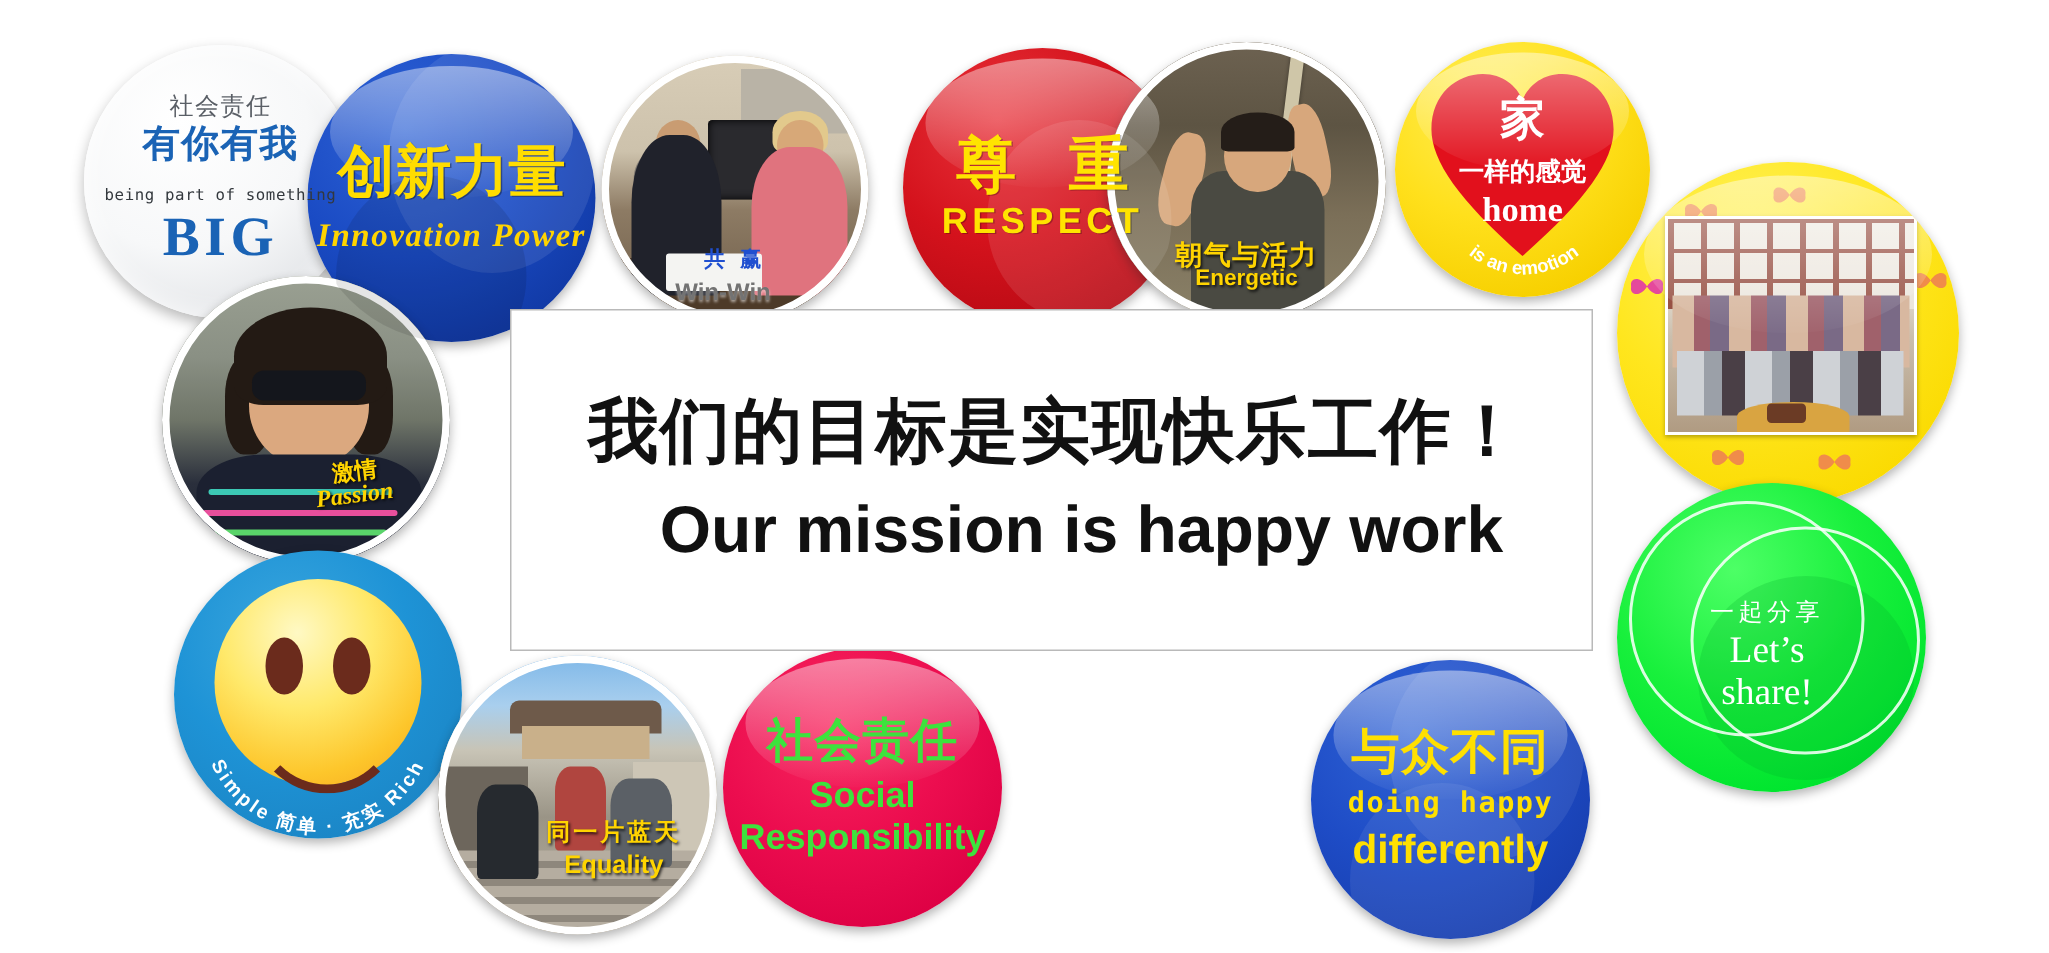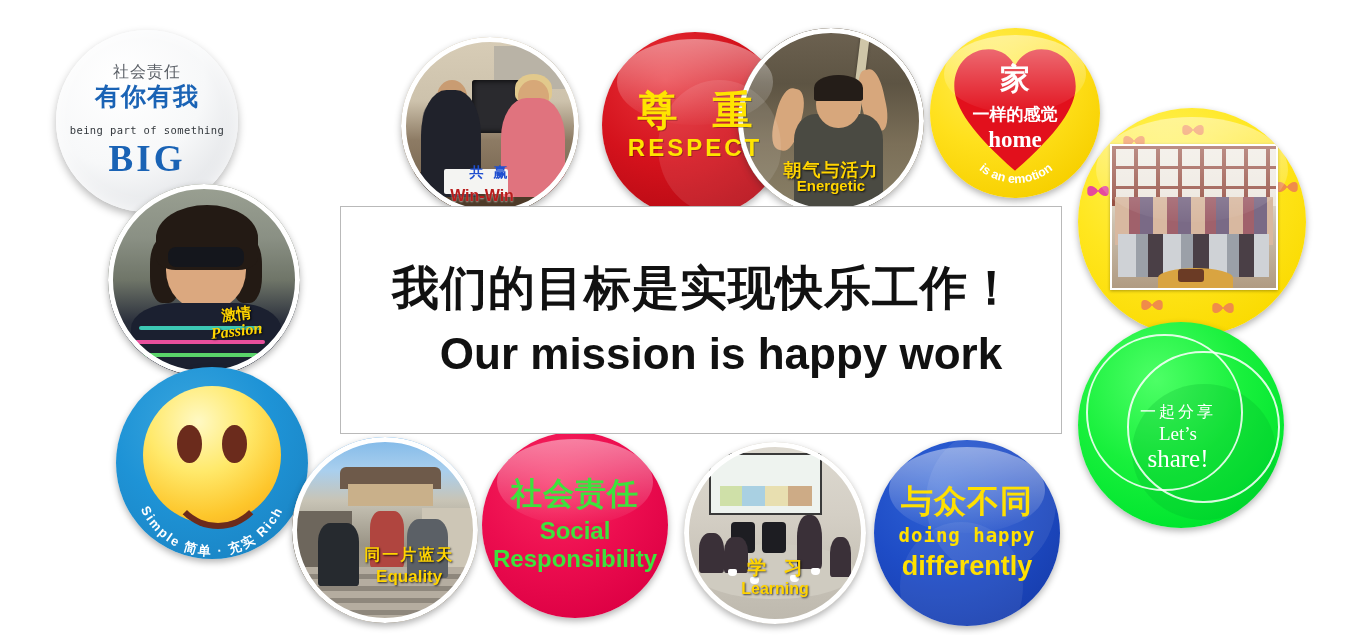--- a/index.html
+++ b/index.html
@@ -77,21 +77,21 @@
   #b-win .board{position:absolute;left:52%;top:5%;width:42%;height:24%;background:#b9b3a6;}
   #b-win .man{position:absolute;left:11%;top:30%;width:34%;height:60%;background:#20222b;border-radius:42% 42% 8% 8%;}
   #b-win .manh{position:absolute;left:20%;top:24%;width:17%;height:19%;background:#c99c72;border-radius:50%;}
   #b-win .wom{position:absolute;left:56%;top:34%;width:36%;height:56%;background:#e0737e;border-radius:40% 40% 6% 6%;}
   #b-win .womh{position:absolute;left:66%;top:24%;width:17%;height:19%;background:#d7a878;border-radius:50%;}
   #b-win .womhr{position:absolute;left:64%;top:21%;width:21%;height:16%;background:#e2c98c;border-radius:50% 50% 30% 30%;}
   #b-win .desk{position:absolute;left:0;top:76%;width:100%;height:24%;background:#4d3a28;}
   #b-win .paper{position:absolute;left:24%;top:74%;width:36%;height:14%;background:#f4f4f2;border-radius:2px;z-index:4;}
   #b-win .l1{position:absolute;left:0;right:0;top:71.5%;font-size:14px;color:#1f4fd0;font-weight:bold;
     letter-spacing:3px;z-index:6;}
-  #b-win .l2{position:absolute;left:0;right:16px;top:84%;font-size:16px;color:#b91c1c;font-weight:bold;
+  #b-win .l2{position:absolute;left:0;right:16px;top:84%;font-size:16px;color:#737373;font-weight:bold;
     letter-spacing:0px;z-index:6;text-shadow:0 1px 2px rgba(255,255,255,.6);}
 
   
   #b-resp{left:565px;top:32px;width:186px;height:186px;
     background:radial-gradient(circle at 34% 26%,#e8323a 0%,#d4121c 44%,#b80a14 78%,#900009 100%);margin-left:37px;}
   #b-resp .yin{position:absolute;left:30%;top:26%;width:66%;height:72%;border-radius:50%;
     background:rgba(255,255,255,.10);z-index:2;}
   #b-resp .l1{font-size:40px;color:#ffe400;font-weight:bold;letter-spacing:12px;text-indent:12px;
     text-shadow:1px 1px 0 rgba(0,0,0,.25);}
   #b-resp .l2{font-size:24px;color:#ffe400;font-weight:bold;letter-spacing:3px;margin-top:2px;
@@ -246,21 +246,21 @@
   #b-share{left:1078px;top:322px;width:206px;height:206px;
     background:radial-gradient(circle at 38% 28%,#4dff66 0%,#18f03c 44%,#00e52e 78%,#00cc28 100%);}
   #b-share .c1{position:absolute;left:4%;top:6%;width:74%;height:74%;border:2px solid rgba(255,255,255,.85);
     border-radius:50%;z-index:4;}
   #b-share .c2{position:absolute;left:24%;top:14%;width:72%;height:72%;border:2px solid rgba(255,255,255,.85);
     border-radius:50%;z-index:4;}
   #b-share .shade{position:absolute;left:26%;top:30%;width:70%;height:66%;border-radius:50%;
     background:rgba(0,170,40,.22);z-index:2;}
   #b-share .txt{position:relative;z-index:6;margin-left:-6px;margin-top:26px;}
   #b-share .l1{font-size:16px;color:#ffffff;letter-spacing:3px;}
-  #b-share .l2{font-size:19px;color:#ffffff;margin-top:2px;
+  #b-share .l2{font-size:25px;color:#ffffff;margin-top:2px;
     font-family:"Liberation Serif","DejaVu Serif",serif;}
   #b-share .l3{font-size:25px;color:#ffffff;margin-top:0px;
     font-family:"Liberation Serif","DejaVu Serif",serif;}
 
   
   #banner{
     position:absolute;left:340px;top:206px;width:722px;height:228px;
     background:#ffffff;border:1px solid #b9b9b9;
     z-index:40;
     display:flex;flex-direction:column;justify-content:center;
@@ -284,20 +284,29 @@
 
   <div class="bubble" id="b-big">
     <div class="txt">
       <div class="l1">社会责任</div>
       <div class="l2">有你有我</div>
       <div class="l3">being part of something</div>
       <div class="l4">BIG</div>
     </div>
   </div>
 
+  <div class="bubble" id="b-innov">
+    <div class="yin"></div>
+    <div class="yin2"></div>
+    <div class="gloss"></div>
+    <div class="txt">
+      <div class="l1">创新力量</div>
+      <div class="l2">Innovation Power</div>
+    </div>
+  </div>
 
   <div class="bubble" id="b-win">
     <div class="ph">
       <div class="board"></div>
       <div class="mon"></div>
       <div class="desk"></div>
       <div class="manh"></div>
       <div class="man"></div>
       <div class="womhr"></div>
       <div class="womh"></div>
@@ -465,42 +474,20 @@
 
   <div class="bubble" id="b-social">
     <div class="gloss"></div>
     <div class="txt">
       <div class="l1">社会责任</div>
       <div class="l2">Social</div>
       <div class="l3">Responsibility</div>
     </div>
   </div>
 
-  <div class="bubble" id="b-learn">
-    <div class="ph">
-      <div class="screen">
-        <div class="curve"></div>
-        <div class="cells"></div>
-      </div>
-      <div class="table"></div>
-      <div class="chair" style="left:26%;"></div>
-      <div class="chair" style="left:43%;"></div>
-      <div class="person" style="left:8%;top:50%;width:14%;height:22%;"></div>
-      <div class="person" style="left:22%;top:52%;width:13%;height:20%;"></div>
-      <div class="person" style="left:62%;top:40%;width:14%;height:30%;"></div>
-      <div class="person" style="left:80%;top:52%;width:12%;height:22%;"></div>
-      <div class="cup" style="left:24%;top:70%;"></div>
-      <div class="cup" style="left:36%;top:74%;"></div>
-      <div class="cup" style="left:58%;top:73%;"></div>
-      <div class="cup" style="left:70%;top:69%;"></div>
-    </div>
-    <div class="l1">学 习</div>
-    <div class="l2">Learning</div>
-    <div class="ring"></div>
-  </div>
 
   <div class="bubble" id="b-diff">
     <div class="yin"></div>
     <div class="yin2"></div>
     <div class="gloss"></div>
     <div class="txt">
       <div class="l1">与众不同</div>
       <div class="l2">doing happy</div>
       <div class="l3">differently</div>
     </div>

